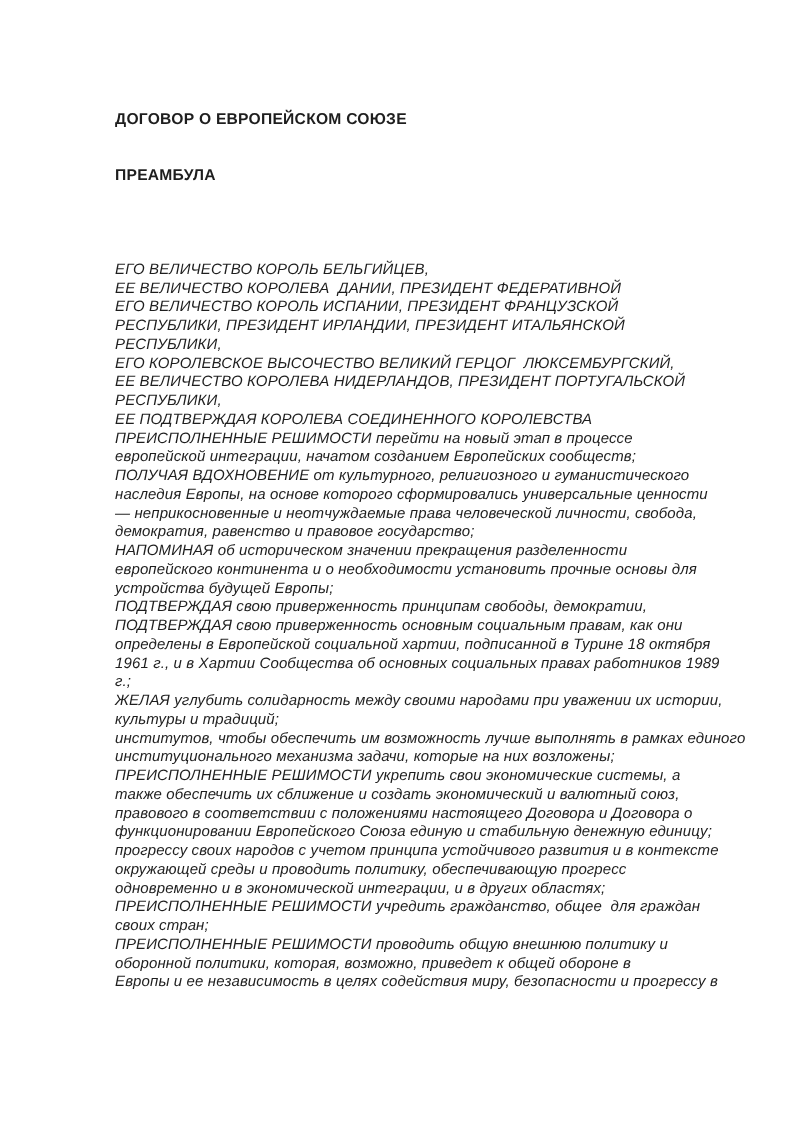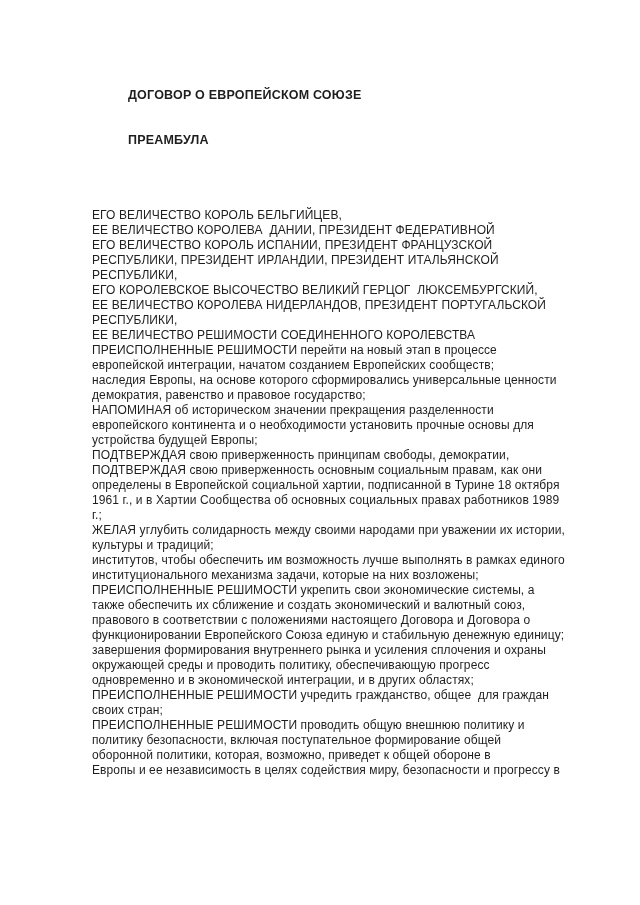--- a/index.html
+++ b/index.html
@@ -20,80 +20,81 @@
     left: 92px;
     top: 58px;
     width: 545px;
   }
   .doc-heading {
     font-weight: bold;
     font-size: 12.5px;
     line-height: 15px;
     letter-spacing: 0.2px;
     white-space: pre;
-    margin-left: 36px;
   }
   .doc-heading .hline {
     height: 15px;
   }
   .heading-gap {
     height: 30px;
   }
   .doc-body {
     font-size: 12px;
     line-height: 15px;
     letter-spacing: 0.1px;
   }
   .doc-body .text-line {
     height: 15px;
     white-space: pre;
+    font-style: italic;
   }
 </style>
 </head>
 <body>
 
 <div class="doc-page">
   <div class="doc-heading">
     <div class="hline">ДОГОВОР О ЕВРОПЕЙСКОМ СОЮЗЕ</div>
     <div class="hline">ПРЕАМБУЛА</div>
   </div>
   <div class="heading-gap"></div>
   <div class="doc-body">
       <div class="text-line">ЕГО ВЕЛИЧЕСТВО КОРОЛЬ БЕЛЬГИЙЦЕВ,</div>
       <div class="text-line">ЕЕ ВЕЛИЧЕСТВО КОРОЛЕВА  ДАНИИ, ПРЕЗИДЕНТ ФЕДЕРАТИВНОЙ</div>
       <div class="text-line">ЕГО ВЕЛИЧЕСТВО КОРОЛЬ ИСПАНИИ, ПРЕЗИДЕНТ ФРАНЦУЗСКОЙ</div>
       <div class="text-line">РЕСПУБЛИКИ, ПРЕЗИДЕНТ ИРЛАНДИИ, ПРЕЗИДЕНТ ИТАЛЬЯНСКОЙ</div>
       <div class="text-line">РЕСПУБЛИКИ,</div>
       <div class="text-line">ЕГО КОРОЛЕВСКОЕ ВЫСОЧЕСТВО ВЕЛИКИЙ ГЕРЦОГ  ЛЮКСЕМБУРГСКИЙ,</div>
       <div class="text-line">ЕЕ ВЕЛИЧЕСТВО КОРОЛЕВА НИДЕРЛАНДОВ, ПРЕЗИДЕНТ ПОРТУГАЛЬСКОЙ</div>
       <div class="text-line">РЕСПУБЛИКИ,</div>
-      <div class="text-line">ЕЕ ВЕЛИЧЕСТВО РЕШИМОСТИ СОЕДИНЕННОГО КОРОЛЕВСТВА</div>
+      <div class="text-line">ЕЕ ПОДТВЕРЖДАЯ КОРОЛЕВА СОЕДИНЕННОГО КОРОЛЕВСТВА</div>
       <div class="text-line">ПРЕИСПОЛНЕННЫЕ РЕШИМОСТИ перейти на новый этап в процессе</div>
       <div class="text-line">европейской интеграции, начатом созданием Европейских сообществ;</div>
+      <div class="text-line">ПОЛУЧАЯ ВДОХНОВЕНИЕ от культурного, религиозного и гуманистического</div>
       <div class="text-line">наследия Европы, на основе которого сформировались универсальные ценности</div>
+      <div class="text-line">— неприкосновенные и неотчуждаемые права человеческой личности, свобода,</div>
       <div class="text-line">демократия, равенство и правовое государство;</div>
       <div class="text-line">НАПОМИНАЯ об историческом значении прекращения разделенности</div>
       <div class="text-line">европейского континента и о необходимости установить прочные основы для</div>
       <div class="text-line">устройства будущей Европы;</div>
       <div class="text-line">ПОДТВЕРЖДАЯ свою приверженность принципам свободы, демократии,</div>
       <div class="text-line">ПОДТВЕРЖДАЯ свою приверженность основным социальным правам, как они</div>
       <div class="text-line">определены в Европейской социальной хартии, подписанной в Турине 18 октября</div>
       <div class="text-line">1961 г., и в Хартии Сообщества об основных социальных правах работников 1989</div>
       <div class="text-line">г.;</div>
       <div class="text-line">ЖЕЛАЯ углубить солидарность между своими народами при уважении их истории,</div>
       <div class="text-line">культуры и традиций;</div>
       <div class="text-line">институтов, чтобы обеспечить им возможность лучше выполнять в рамках единого</div>
       <div class="text-line">институционального механизма задачи, которые на них возложены;</div>
       <div class="text-line">ПРЕИСПОЛНЕННЫЕ РЕШИМОСТИ укрепить свои экономические системы, а</div>
       <div class="text-line">также обеспечить их сближение и создать экономический и валютный союз,</div>
       <div class="text-line">правового в соответствии с положениями настоящего Договора и Договора о</div>
       <div class="text-line">функционировании Европейского Союза единую и стабильную денежную единицу;</div>
-      <div class="text-line">завершения формирования внутреннего рынка и усиления сплочения и охраны</div>
+      <div class="text-line">прогрессу своих народов с учетом принципа устойчивого развития и в контексте</div>
       <div class="text-line">окружающей среды и проводить политику, обеспечивающую прогресс</div>
       <div class="text-line">одновременно и в экономической интеграции, и в других областях;</div>
       <div class="text-line">ПРЕИСПОЛНЕННЫЕ РЕШИМОСТИ учредить гражданство, общее  для граждан</div>
       <div class="text-line">своих стран;</div>
       <div class="text-line">ПРЕИСПОЛНЕННЫЕ РЕШИМОСТИ проводить общую внешнюю политику и</div>
-      <div class="text-line">политику безопасности, включая поступательное формирование общей</div>
       <div class="text-line">оборонной политики, которая, возможно, приведет к общей обороне в</div>
       <div class="text-line">Европы и ее независимость в целях содействия миру, безопасности и прогрессу в</div>
     </div>
 </div>
 
 </body></html>

